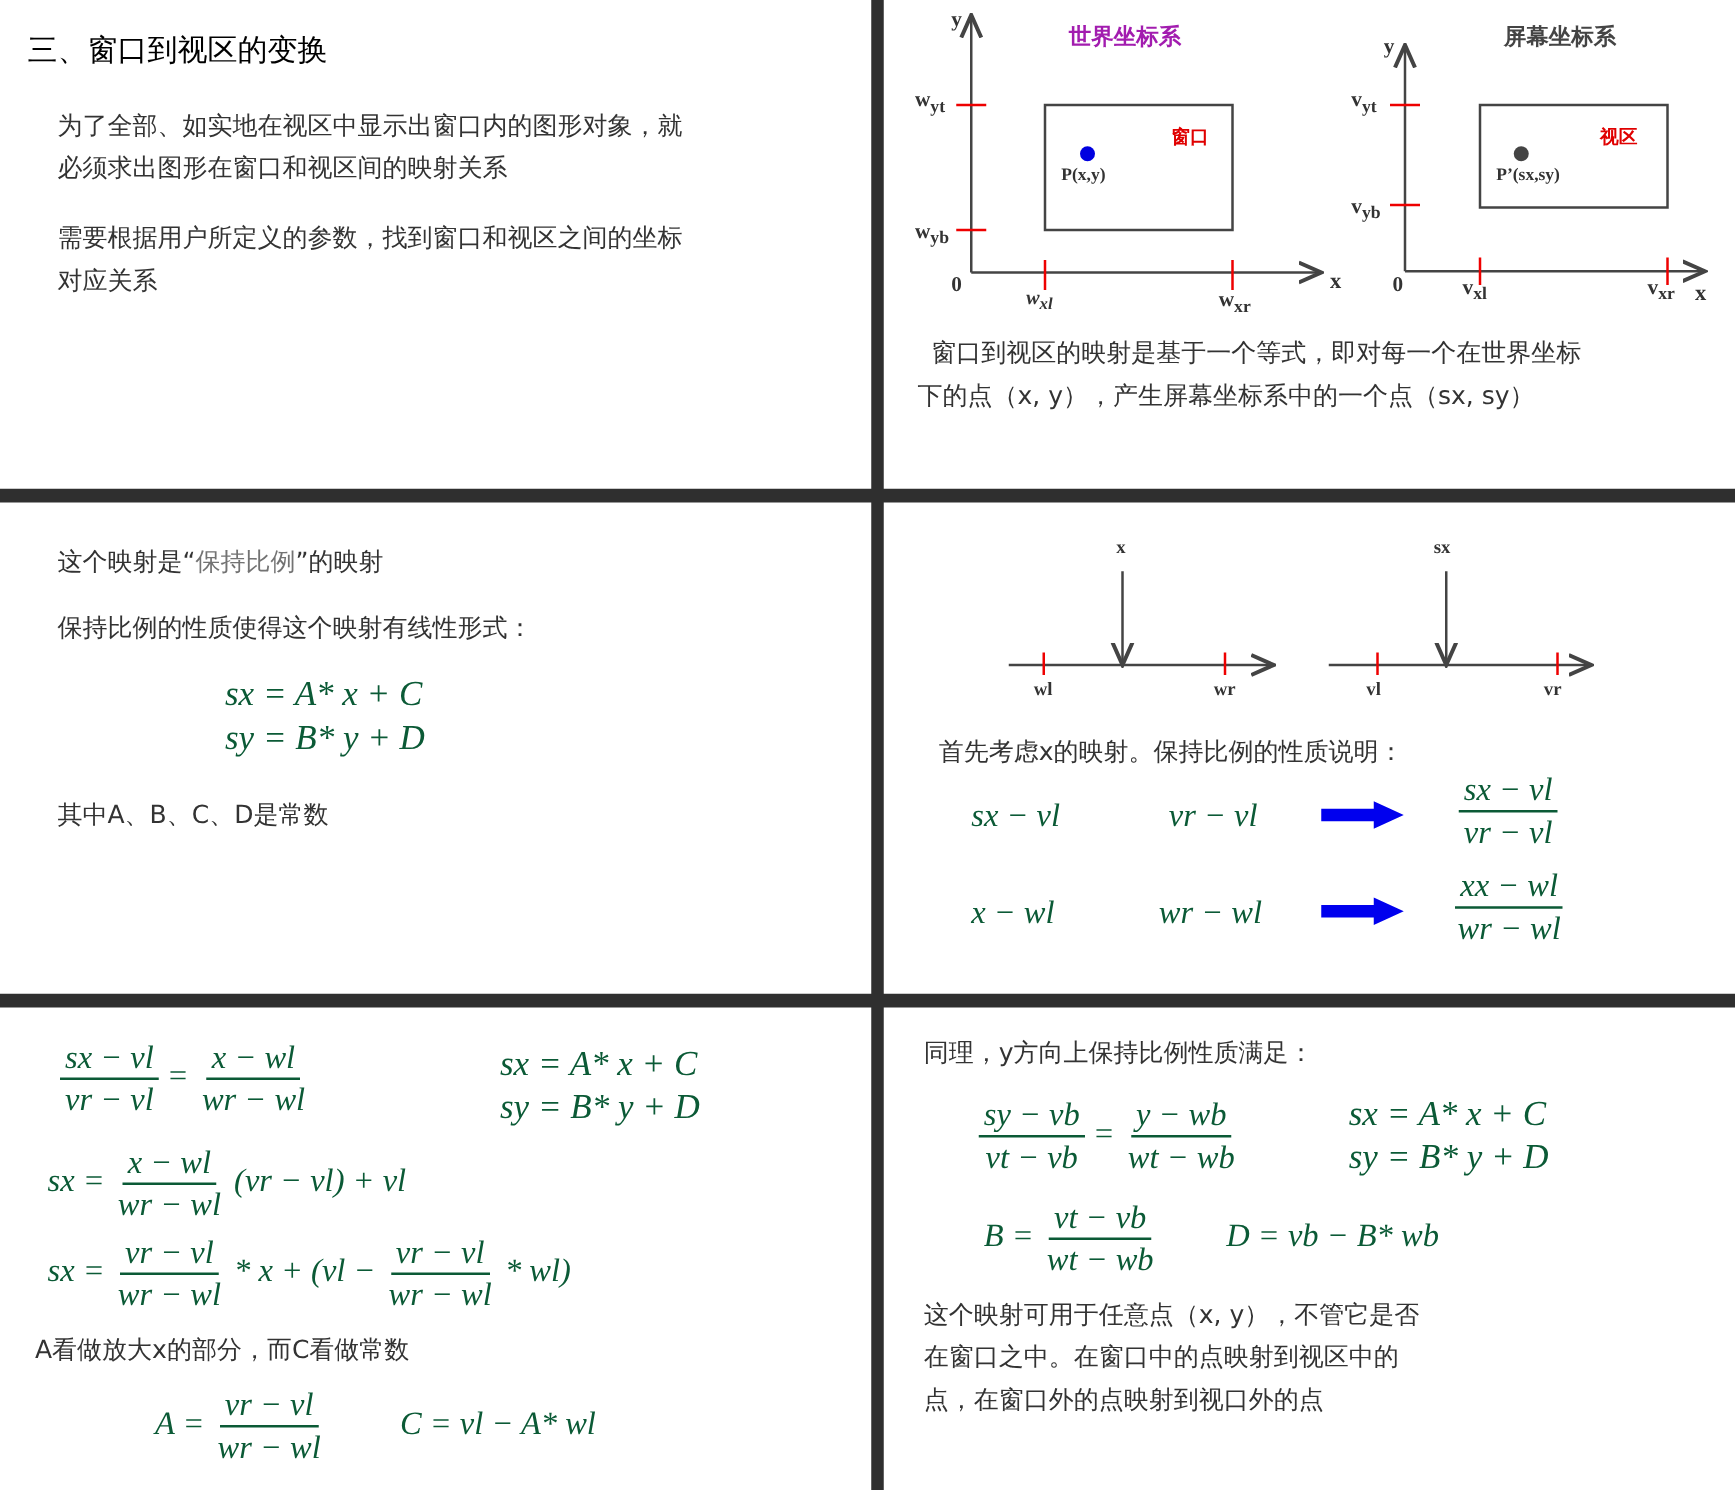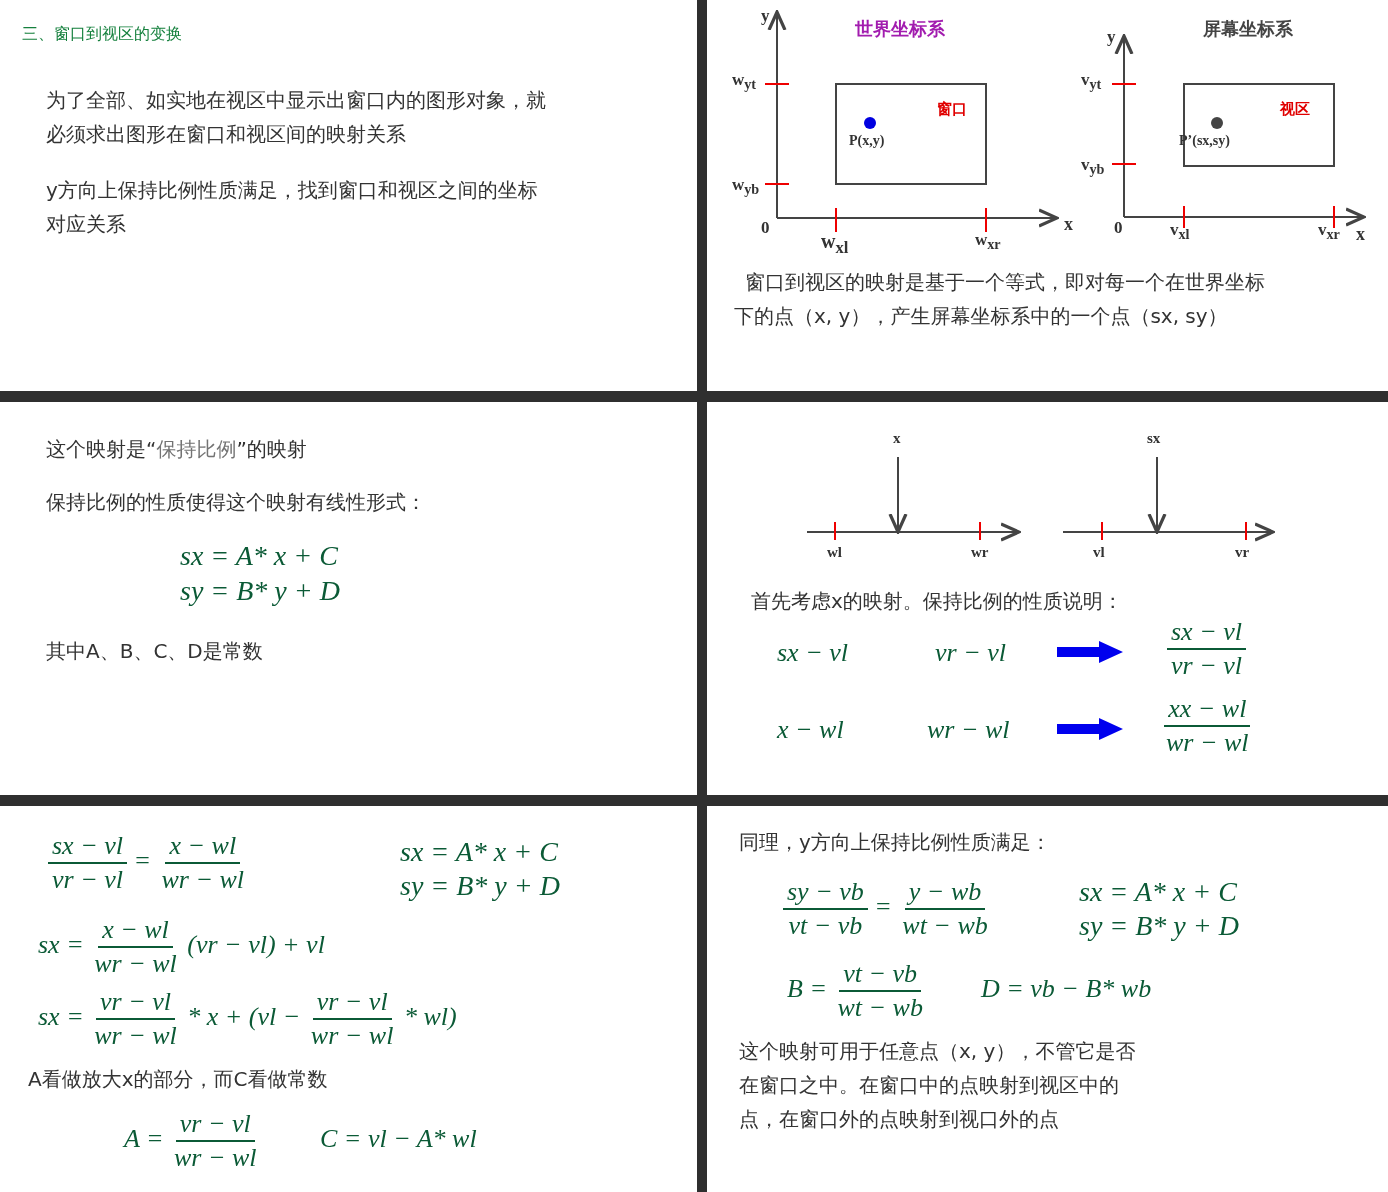--- a/index.html
+++ b/index.html
@@ -5,39 +5,39 @@
   html,body{margin:0;padding:0;}
   body{width:1388px;height:1192px;background:#2f2f2f;position:relative;overflow:hidden;font-family:"DejaVu Sans","Liberation Sans",sans-serif;}
   .slide{position:absolute;background:#fff;overflow:hidden;}
   .s1{left:0;top:0;width:697px;height:391px;}
   .s2{left:707px;top:0;width:681px;height:391px;}
   .s3{left:0;top:402px;width:697px;height:393px;}
   .s4{left:707px;top:402px;width:681px;height:393px;}
   .s5{left:0;top:806px;width:697px;height:386px;}
   .s6{left:707px;top:806px;width:681px;height:498px;}
   .abs{position:absolute;white-space:nowrap;}
-  .title{color:#15803d;font-size:16px;}
+  .title{color:#000000;font-size:24px;}
   .txt{color:#333;font-size:20px;line-height:34px;}
   .red{color:#737373;}
   .math{font-family:"Liberation Serif","DejaVu Serif",serif;font-style:italic;color:#0b5a36;font-size:26px;}
   .frac{display:inline-flex;flex-direction:column;align-items:center;vertical-align:middle;line-height:32px;}
   .frac .num{border-bottom:2px solid #0b5a36;padding:0 4px;}
   .frac .den{padding:0 4px;}
   .dlabel{font-family:"Liberation Serif","DejaVu Serif",serif;font-weight:bold;color:#333;font-size:15px;}
   .dred{color:#e00000;font-weight:bold;font-size:15px;}
   svg{position:absolute;left:0;top:0;}
 </style>
 </head>
 <body>
 
 <div class="slide s1">
   <div class="abs title" style="left:22px;top:24px;">三、窗口到视区的变换</div>
   <div class="abs txt" style="left:46px;top:83px;">为了全部、如实地在视区中显示出窗口内的图形对象，就</div>
   <div class="abs txt" style="left:46px;top:117px;">必须求出图形在窗口和视区间的映射关系</div>
-  <div class="abs txt" style="left:46px;top:173px;">y方向上保持比例性质满足，找到窗口和视区之间的坐标</div>
+  <div class="abs txt" style="left:46px;top:173px;">需要根据用户所定义的参数，找到窗口和视区之间的坐标</div>
   <div class="abs txt" style="left:46px;top:207px;">对应关系</div>
 </div>
 
 <div class="slide s2">
   <svg width="681" height="391">
     <defs>
         <marker id="ah" markerWidth="10" markerHeight="10" refX="8" refY="5" orient="auto">
           <path d="M0,1 L9,5 L0,9" fill="none" stroke="#444" stroke-width="1.6"></path>
         </marker>
       </defs>
@@ -59,35 +59,35 @@
     <line x1="477" y1="206" x2="477" y2="228" stroke="#e00" stroke-width="2"></line>
     <line x1="627" y1="206" x2="627" y2="228" stroke="#e00" stroke-width="2"></line>
     <circle cx="510" cy="123" r="6" fill="#444"></circle>
   </svg>
   <div class="abs dlabel" style="left:54px;top:6px;font-size:17px;">y</div>
   <div class="abs" style="left:148px;top:17px;font-size:18px;font-weight:bold;color:#a21caf;">世界坐标系</div>
   <div class="abs" style="left:496px;top:17px;font-size:18px;font-weight:bold;color:#444;">屏幕坐标系</div>
   <div class="abs dlabel" style="left:25px;top:70px;font-size:17px;"><span>w</span><sub>yt</sub></div>
   <div class="abs dlabel" style="left:25px;top:175px;font-size:17px;"><span>w</span><sub>yb</sub></div>
   <div class="abs dlabel" style="left:54px;top:218px;font-size:17px;">0</div>
-  <div class="abs dlabel" style="left:114px;top:230px;font-size:20px;"><span>w</span><sub>xl</sub></div>
+  <div class="abs dlabel" style="left:114px;top:230px;font-size:16px;font-style:italic;"><span>w</span><sub>xl</sub></div>
   <div class="abs dlabel" style="left:268px;top:230px;font-size:17px;"><span>w</span><sub>xr</sub></div>
   <div class="abs dlabel" style="left:357px;top:214px;font-size:18px;">x</div>
   <div class="abs dred" style="left:230px;top:100px;">窗口</div>
   <div class="abs dlabel" style="left:142px;top:133px;font-size:14px;">P(x,y)</div>
 
   <div class="abs dlabel" style="left:400px;top:27px;font-size:17px;">y</div>
   <div class="abs dlabel" style="left:374px;top:70px;font-size:17px;"><span>v</span><sub>yt</sub></div>
   <div class="abs dlabel" style="left:374px;top:155px;font-size:17px;"><span>v</span><sub>yb</sub></div>
   <div class="abs dlabel" style="left:407px;top:218px;font-size:17px;">0</div>
   <div class="abs dlabel" style="left:463px;top:220px;font-size:17px;"><span>v</span><sub>xl</sub></div>
   <div class="abs dlabel" style="left:611px;top:220px;font-size:17px;"><span>v</span><sub>xr</sub></div>
   <div class="abs dlabel" style="left:649px;top:224px;font-size:18px;">x</div>
   <div class="abs dred" style="left:573px;top:100px;">视区</div>
-  <div class="abs dlabel" style="left:472px;top:133px;font-size:14px;">P’(sx,sy)</div>
+  <div class="abs dlabel" style="left:490px;top:133px;font-size:14px;">P’(sx,sy)</div>
 
   <div class="abs txt" style="left:38px;top:265px;">窗口到视区的映射是基于一个等式，即对每一个在世界坐标</div>
   <div class="abs txt" style="left:27px;top:299px;">下的点（x, y），产生屏幕坐标系中的一个点（sx, sy）</div>
 </div>
 
 <div class="slide s3">
   <div class="abs txt" style="left:46px;top:30px;">
     <span>这个映射是“</span><span class="red">保持比例</span><span>”的映射</span>
   </div>
   <div class="abs txt" style="left:46px;top:83px;">保持比例的性质使得这个映射有线性形式：</div>

